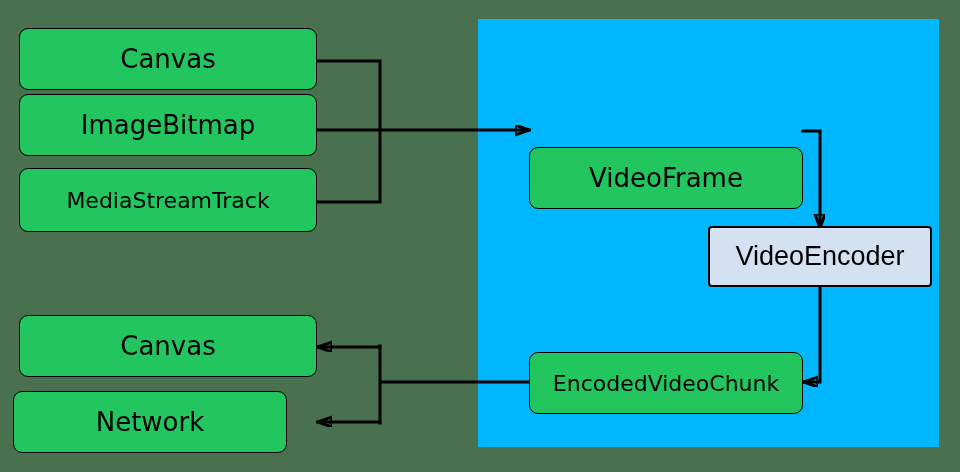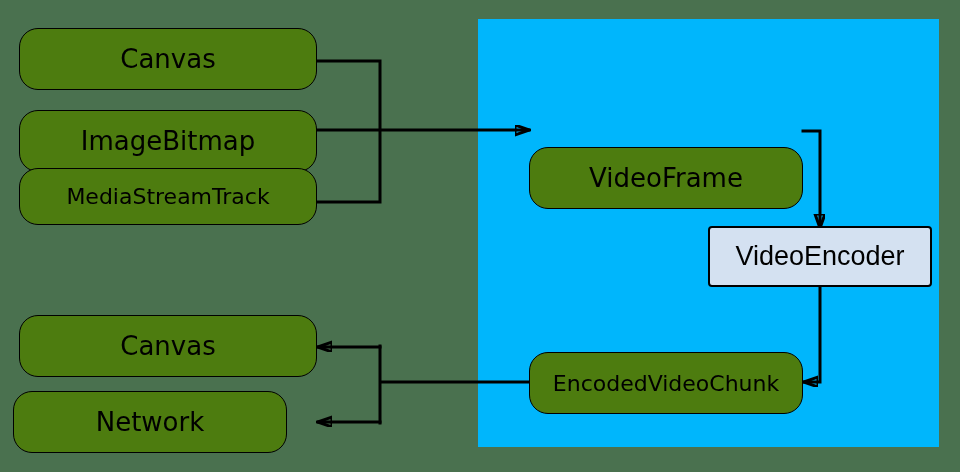--- a/index.html
+++ b/index.html
@@ -20,32 +20,32 @@
   .wires {
     position: absolute;
     left: 0; top: 0;
     width: 960px; height: 472px;
     pointer-events: none;
   }
   .wires path { stroke: #000000; stroke-width: 3; fill: none; stroke-linecap: square; stroke-linejoin: miter; }
   .node {
     position: absolute;
     box-sizing: border-box;
-    background: #4d7c0f;
+    background: #22c55e;
     border: 1.5px solid #000000;
-    border-radius: 19px;
+    border-radius: 9px;
     display: flex;
     align-items: center;
     justify-content: center;
     color: #000000;
     white-space: nowrap;
   }
   .n-canvas       { left: 19px;  top: 28px;  width: 298px; height: 62px; font-size: 26px; }
-  .n-imagebitmap  { left: 19px;  top: 110px;  width: 298px; height: 62px; font-size: 26px; align-items: center; }
-  .n-mediastream  { left: 19px;  top: 168px; width: 298px; height: 57px; font-size: 22px; }
+  .n-imagebitmap  { left: 19px;  top: 94px;  width: 298px; height: 62px; font-size: 26px; align-items: center; }
+  .n-mediastream  { left: 19px;  top: 168px; width: 298px; height: 64px; font-size: 22px; }
   .n-storage      { left: 19px;  top: 315px; width: 298px; height: 62px; font-size: 26px; }
   .n-network      { left: 13px;  top: 391px; width: 274px; height: 62px; font-size: 26px; }
   .n-videoframe   { left: 529px; top: 99px;  width: 274px; height: 62px; font-size: 26px; margin-top: 48px; }
   .n-chunk        { left: 529px; top: 352px; width: 274px; height: 62px; font-size: 22px; }
   .n-encoder {
     left: 708px; top: 226px; width: 224px; height: 61px;
     font-size: 27px;
     font-family: "Liberation Sans", sans-serif;
     background: #d4e1f1;
     border: 2px solid #000000;

